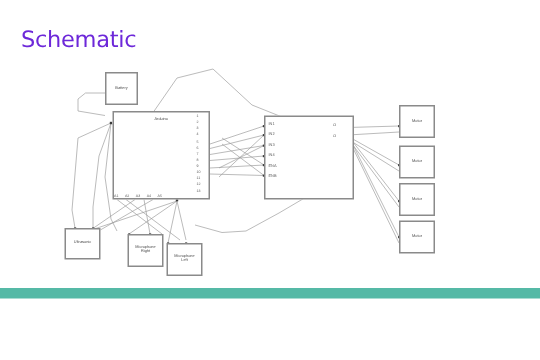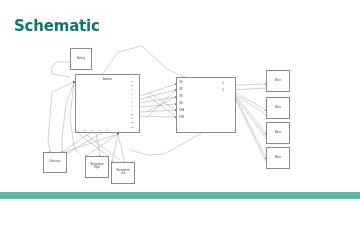--- a/index.html
+++ b/index.html
@@ -22,23 +22,23 @@
     height: 202px;
     background: #ffffff;
   }
 
   #slide-title {
     position: absolute;
     left: 14px;
     top: 19px;
     font-family: "DejaVu Sans", sans-serif;
     font-size: 15px;
-    font-weight: bold;
+    font-weight: normal;
     letter-spacing: -0.2px;
-    color: #0f766e;
+    color: #6d28d9;
     white-space: nowrap;
     line-height: 1;
   }
 
   #footer-bar {
     position: absolute;
     left: 0;
     top: 192px;
     width: 360px;
     height: 7px;

